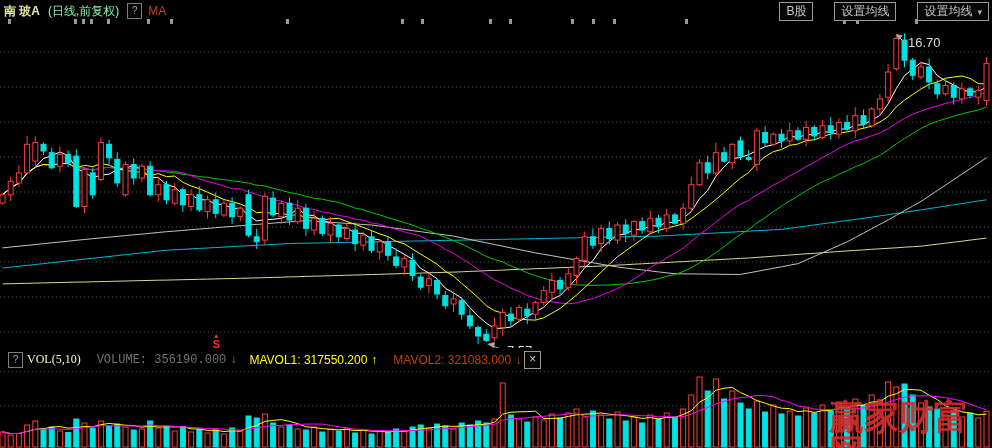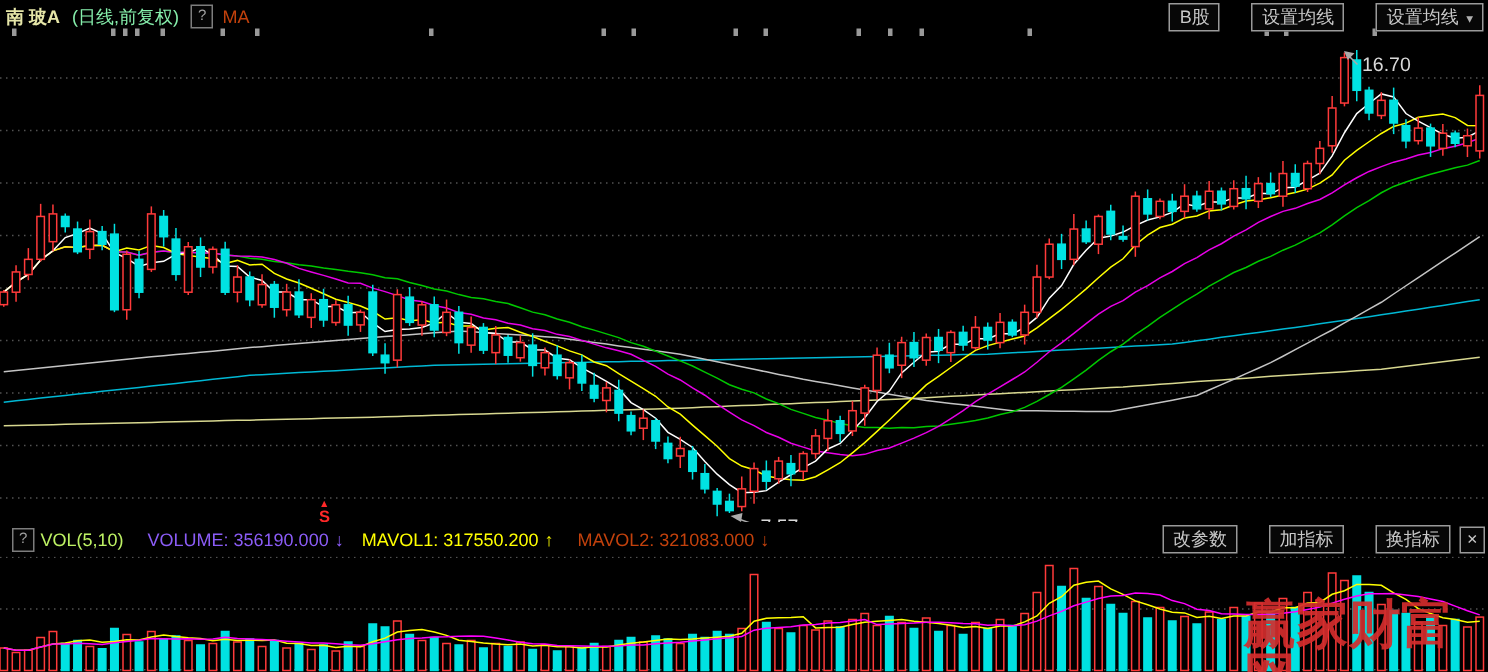--- a/index.html
+++ b/index.html
@@ -15,22 +15,22 @@
   .ma-list{display:flex;gap:15px;margin-left:12px;}
   .btn-row{margin-left:auto;display:flex;gap:21px;margin-right:3px;}
   .tbtn{border:1px solid #9a9a9a;color:#c8c8c8;font-size:12px;padding:0 6px;height:17px;
         line-height:17px;background:#070707;cursor:default;}
   .caret{color:#b0b0b0;font-size:9px;margin-left:5px;}
   .artifacts span{position:absolute;top:19px;width:3px;height:5px;background:#b4b4b4;opacity:.85;}
   #chart-svg{position:absolute;top:22px;left:0;z-index:1;}
   #vol-svg{position:absolute;top:371px;left:0;z-index:1;}
   .volbar{position:absolute;top:348px;left:0;width:992px;height:23px;display:flex;
           align-items:center;font-size:12px;white-space:nowrap;z-index:10;background:#000;}
-  .vol-name{color:#bef264;margin-left:4px;}
-  .vol-white{color:#8b5cf6;margin-left:16px;}
+  .vol-name{color:#fef9c3;margin-left:4px;font-family:Liberation Serif, serif;}
+  .vol-white{color:#737373;margin-left:16px;font-family:Liberation Mono, monospace;}
   .vol-yellow{color:#ffff00;margin-left:12px;}
   .vol-magenta{color:#c2410c;margin-left:16px;}
   .arr{margin-left:4px;}
   .closebox{display:inline-block;width:15px;height:16px;line-height:15px;text-align:center;
             border:1px solid #9a9a9a;color:#c8c8c8;font-size:12px;background:#070707;margin-left:3px;}
   .watermark{position:absolute;left:829px;top:399px;z-index:6;font-size:35px;font-weight:bold;
              color:#d32d2d;opacity:.92;letter-spacing:0;line-height:1;}
 </style>
 </head>
 <body>
@@ -342,25 +342,20 @@
 
   <div class="volbar">
     <span class="helpbox">?</span>
     <span class="vol-name">VOL(5,10)</span>
     <span class="vol-white">VOLUME: 356190.000</span>
     <span class="vol-white arr">↓</span>
     <span class="vol-yellow">MAVOL1: 317550.200</span>
     <span class="vol-yellow arr">↑</span>
     <span class="vol-magenta">MAVOL2: 321083.000</span>
     <span class="vol-magenta arr">↓</span>
-    <span class="btn-row" id="vol-buttons">
-        <span class="tbtn">改参数</span>
-        <span class="tbtn">加指标</span>
-        <span class="tbtn">换指标</span>
-      </span>
     <span class="closebox" style="margin-right:2px;">×</span>
   </div>
 
   <svg id="vol-svg" width="992" height="77">
       <line x1="0" y1="0.5" x2="992" y2="0.5" stroke="#525252" stroke-width="1" stroke-dasharray="1 3"></line>
       <line x1="0" y1="35" x2="992" y2="35" stroke="#525252" stroke-width="1" stroke-dasharray="1 3"></line>
       <line x1="0" y1="75.5" x2="992" y2="75.5" stroke="#525252" stroke-width="1" stroke-dasharray="1 3"></line>
       <rect x="0.0" y="61.0" width="5" height="15.0" fill="#000" stroke="#ff3a3a" stroke-width="1"></rect>
       <rect x="8.2" y="64.0" width="5" height="12.0" fill="#000" stroke="#ff3a3a" stroke-width="1"></rect>
       <rect x="16.4" y="62.5" width="5" height="13.5" fill="#000" stroke="#ff3a3a" stroke-width="1"></rect>

